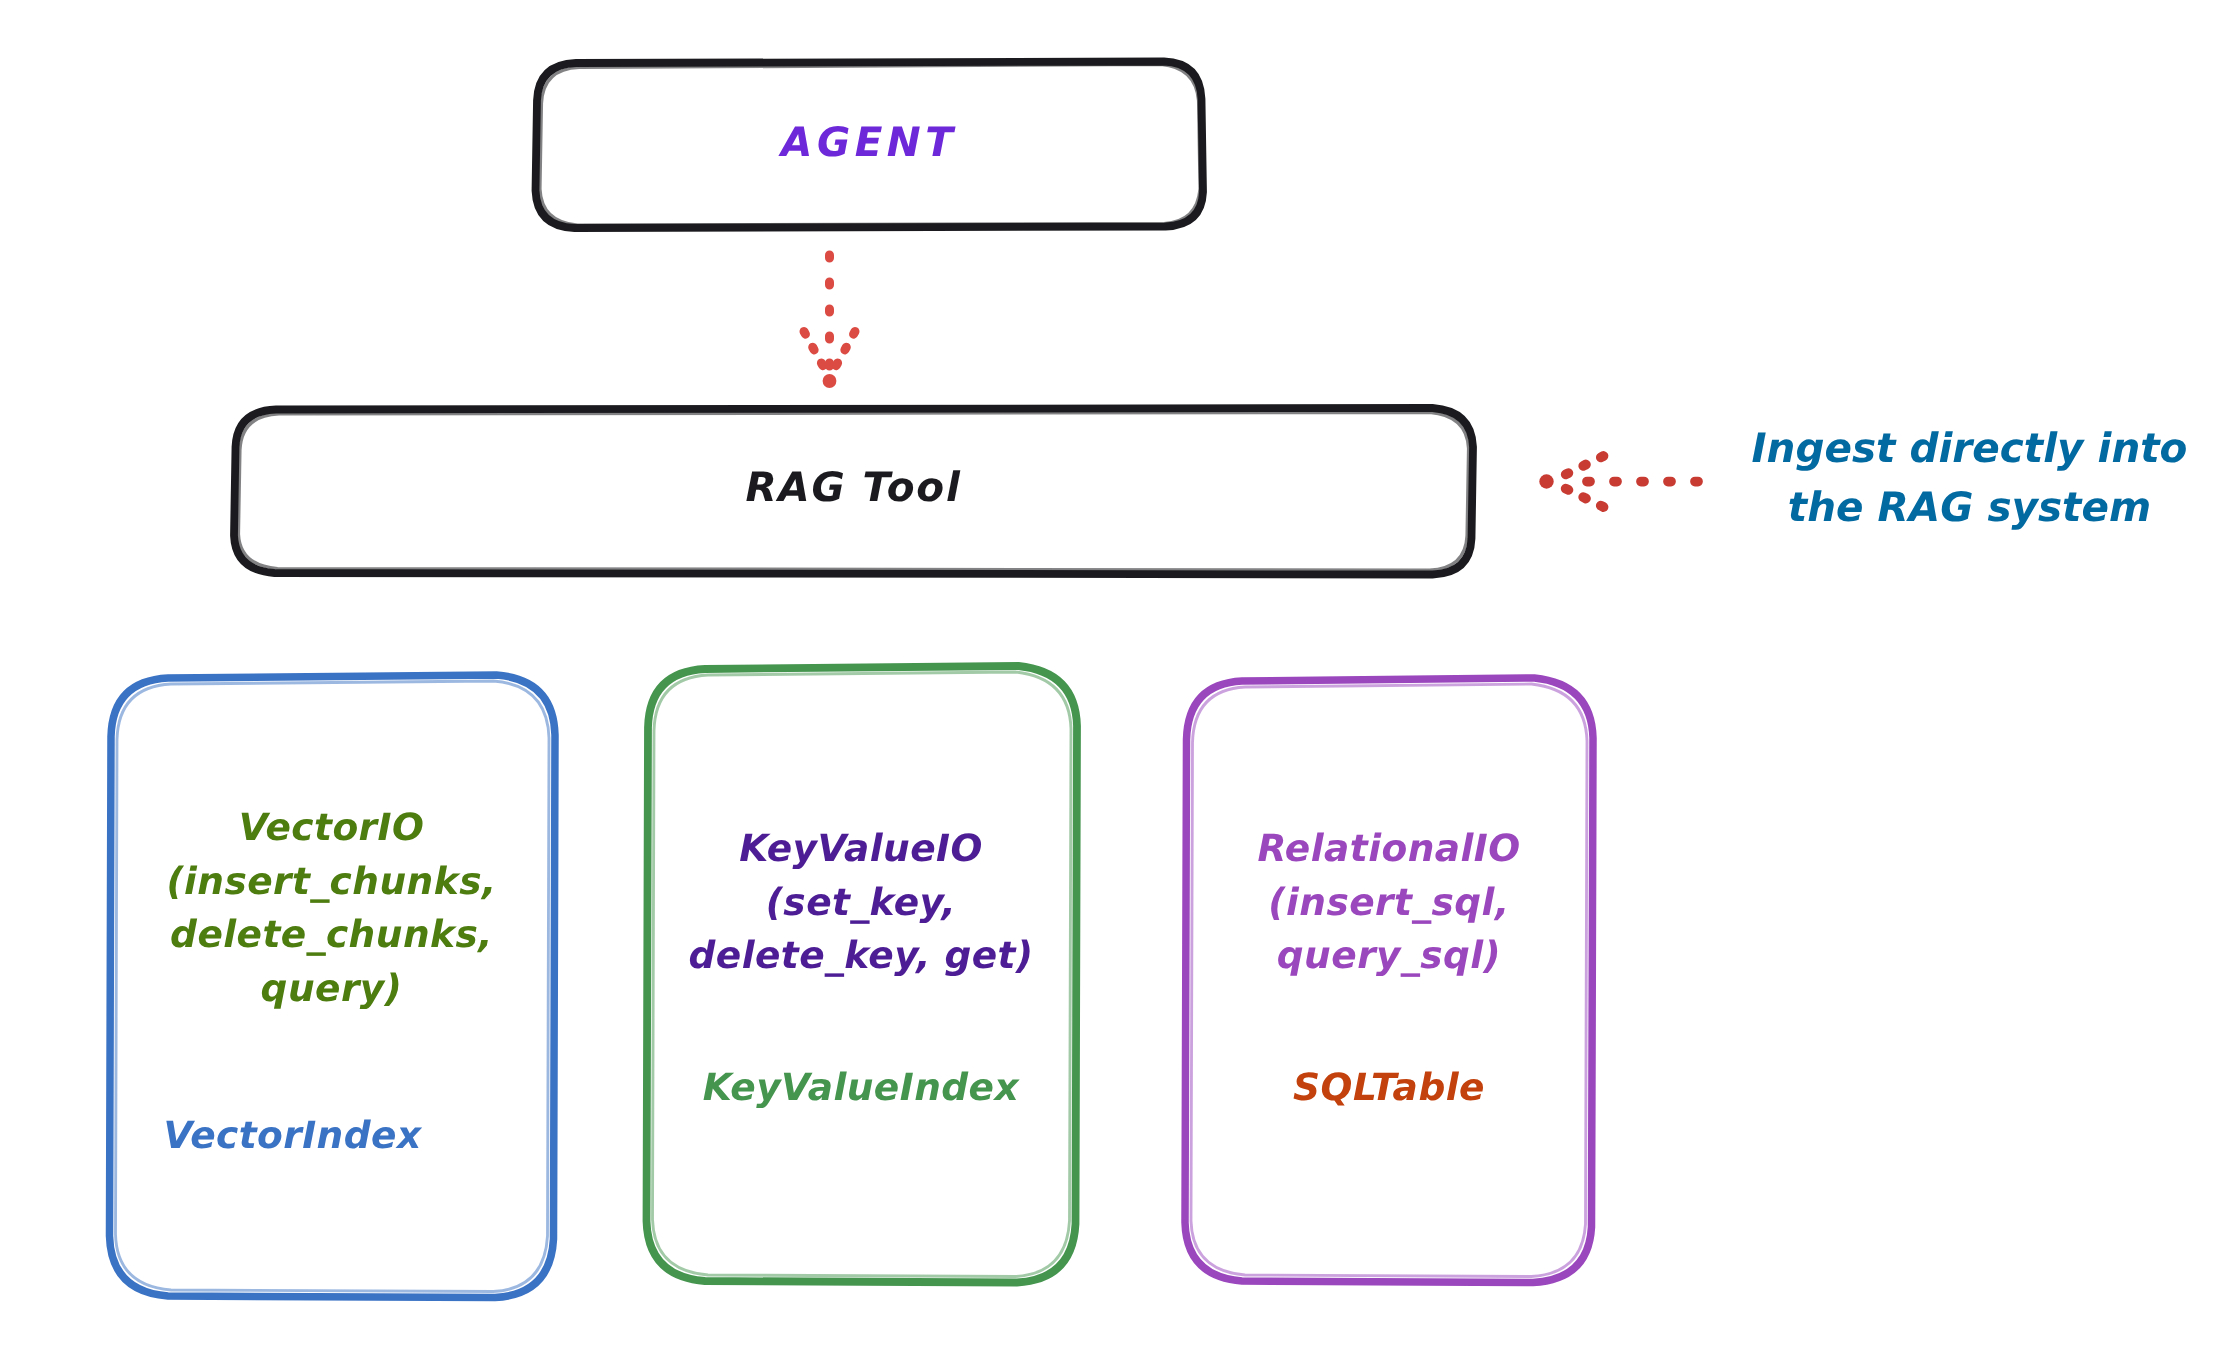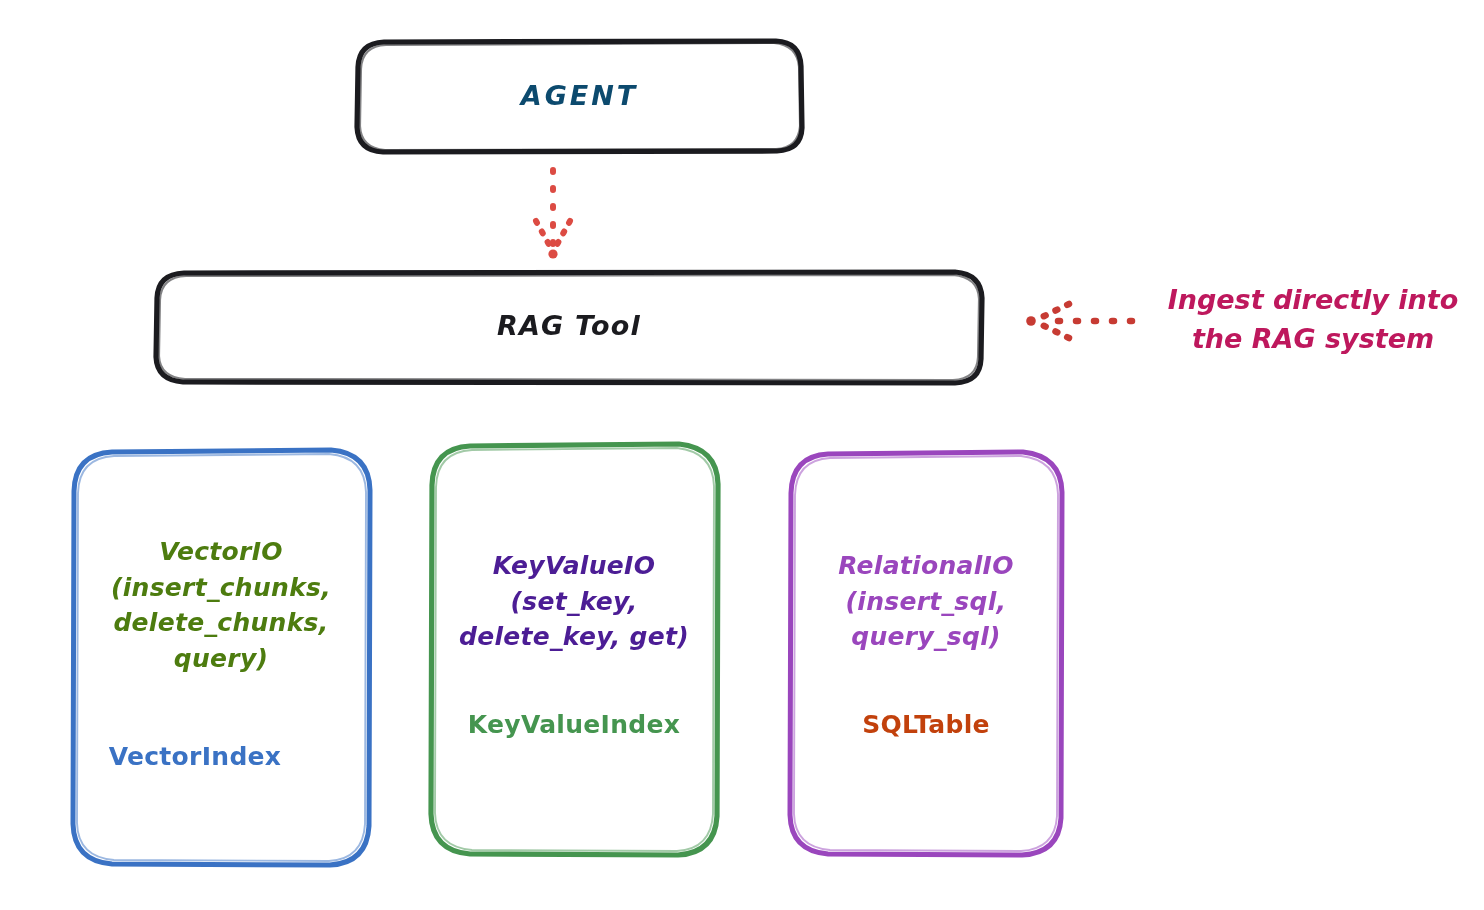--- a/index.html
+++ b/index.html
@@ -34,21 +34,21 @@
     font-weight: 600;
   }
 
   
   #agent-label {
     left: 357px;
     top: 77px;
     width: 445px;
     font-size: 27px;
     letter-spacing: 3px;
-    color: #0c4a6e;
+    color: #6d28d9;
     font-style: italic;
     font-weight: 700;
   }
 
   
   #rag-label {
     left: 156px;
     top: 307px;
     width: 826px;
     font-size: 27px;
@@ -87,20 +87,21 @@
     left: 790px;
     top: 548px;
     width: 272px;
     color: #9a46bd;
   }
 
   .index-text {
     position: absolute;
     text-align: center;
     font-family: "DejaVu Sans", sans-serif;
+    font-style: italic;
     font-weight: 600;
     font-size: 25px;
     letter-spacing: 0.3px;
   }
   #vector-index-text {
     left: 72px;
     top: 742px;
     width: 246px;
     color: #3a72c4;
   }
@@ -116,21 +117,21 @@
     width: 272px;
     color: #c2410c;
   }
 
   
   #ingest-note {
     position: absolute;
     left: 1148px;
     top: 280px;
     width: 330px;
-    color: #be185d;
+    color: #0369a1;
     font-family: "DejaVu Sans", sans-serif;
     font-style: italic;
     font-weight: 600;
     font-size: 27px;
     line-height: 1.45;
     white-space: pre-line;
     text-align: center;
   }
 </style>
 </head>

